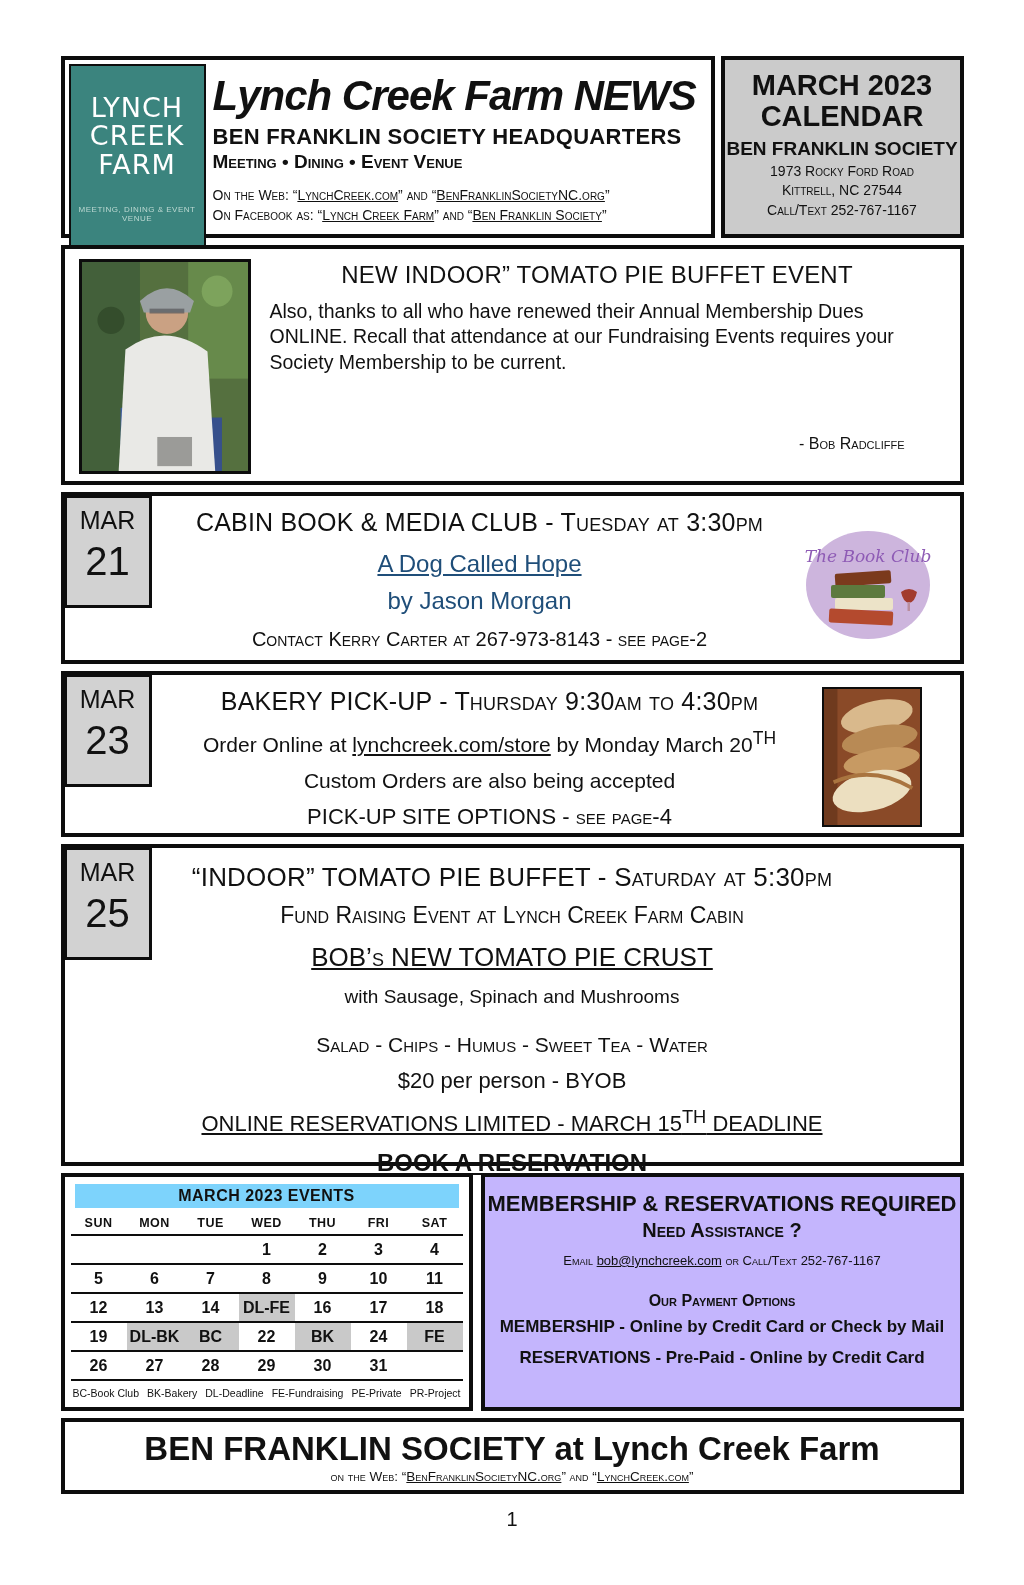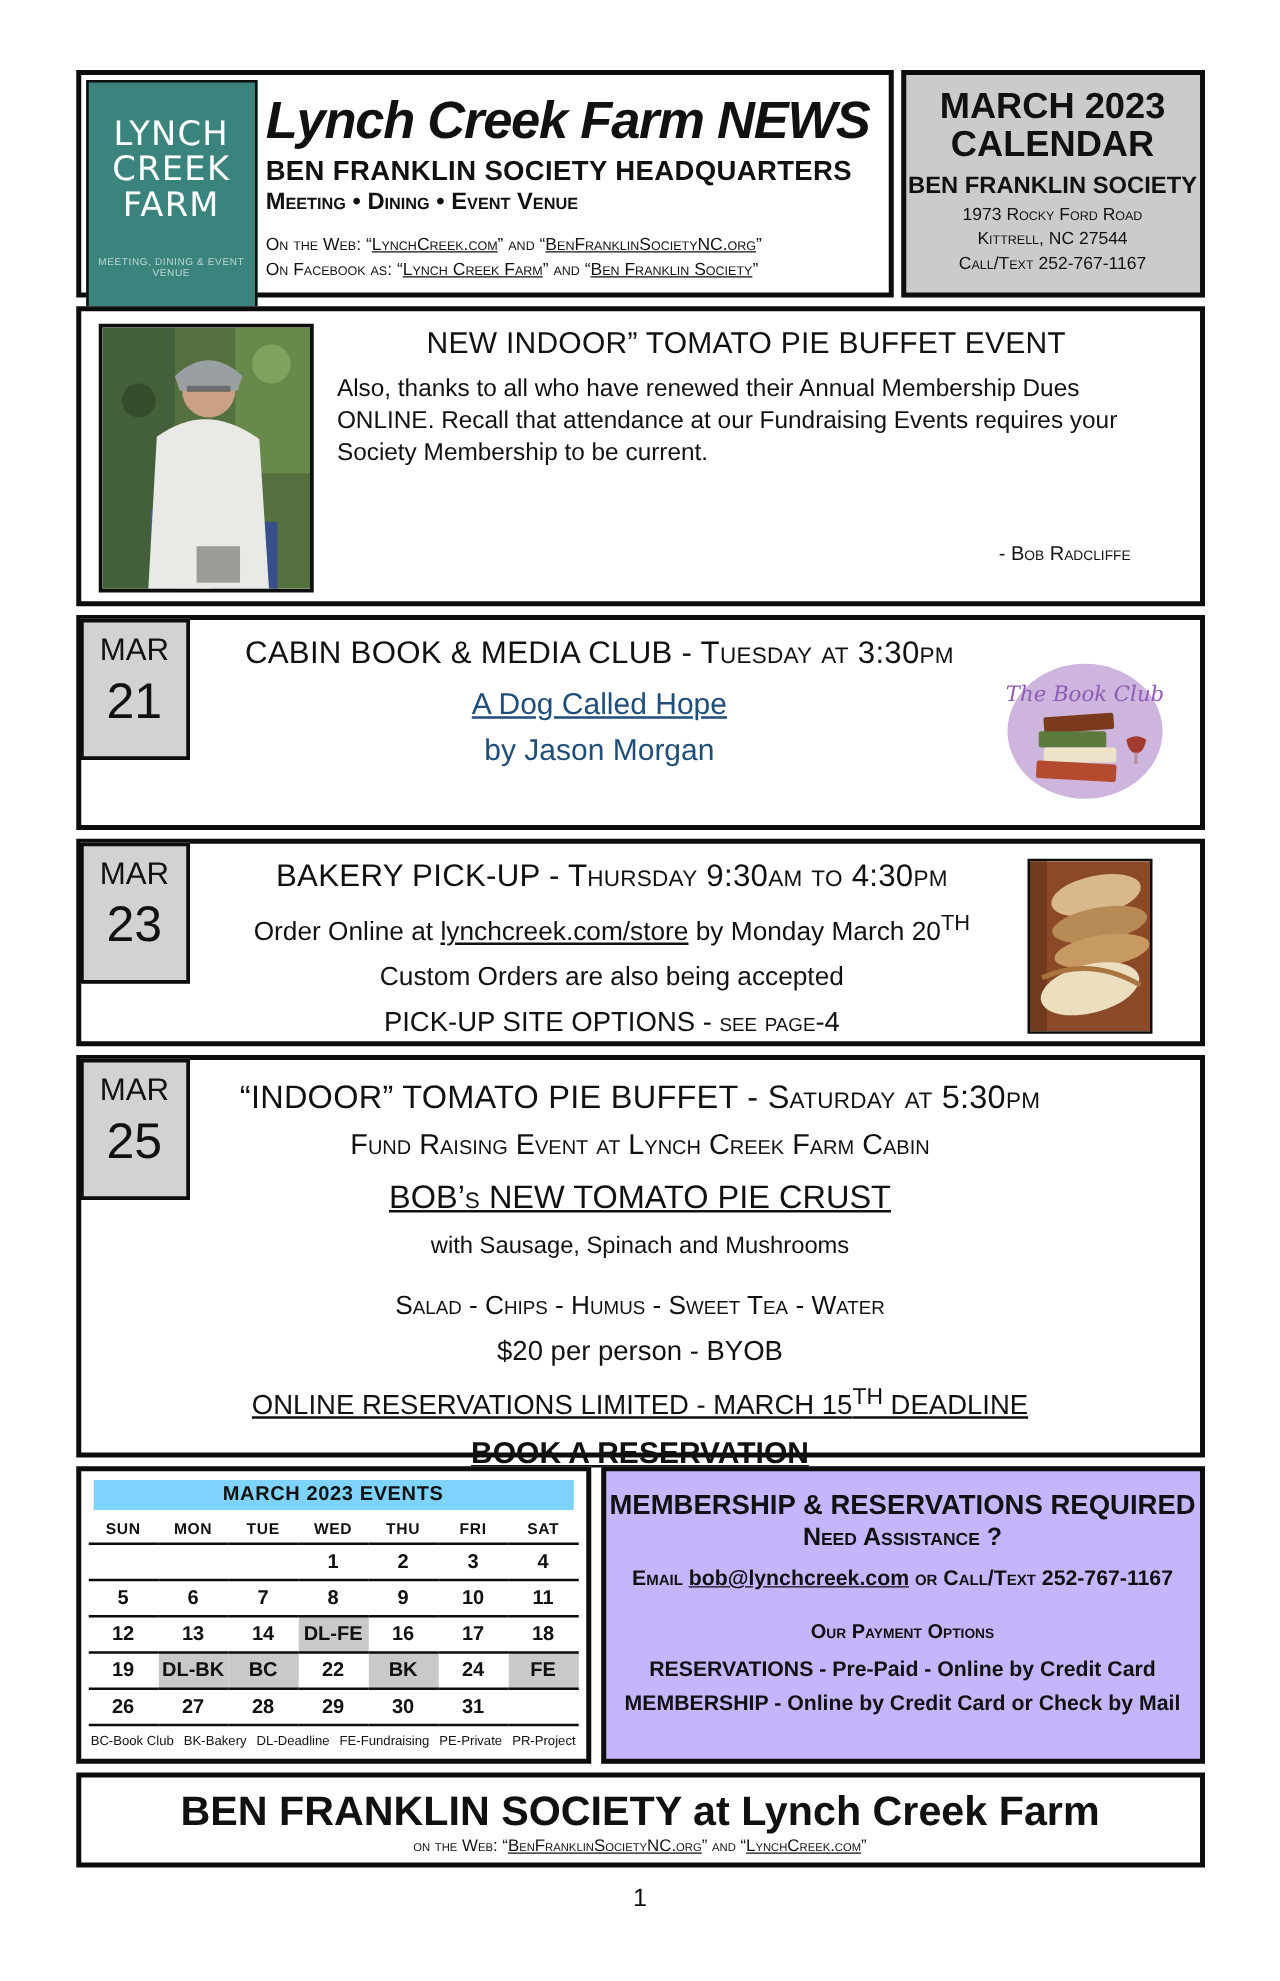--- a/index.html
+++ b/index.html
@@ -86,21 +86,21 @@
   .cal-title { background:#7dd3fc; margin:2px 4px 0 4px; text-align:center; font-size:16px; font-weight:700; padding:3px 0; letter-spacing:.5px; }
   table.cal { width:100%; border-collapse:collapse; table-layout:fixed; margin-top:2px; }
   table.cal th { font-size:12.5px; font-weight:700; padding:6px 0 4px 0; border-bottom:2px solid #0d0d0d; letter-spacing:.5px; }
   table.cal td { font-size:16px; font-weight:700; text-align:center; height:29px; border-bottom:2.5px solid #0d0d0d; }
   table.cal td.ev { background:#c9c9c9; }
   .legend { display:flex; justify-content:space-between; padding:6px 2px 0 2px; font-size:10.5px; }
   .legend b { font-weight:400; }
   .mem-box { flex:1; background:#c4b5fd; text-align:center; padding-top:14px; }
   .mem-t1 { font-size:22px; font-weight:700; }
   .mem-t2 { font-size:20px; font-weight:700; margin-top:2px; }
-  .mem-email { font-size:17px; font-weight:700; margin-top:11px; }
+  .mem-email { font-size:13px; font-weight:400; margin-top:11px; }
   .mem-email .no-sc { font-variant:normal; }
   .mem-pay { font-size:16px; font-weight:700; margin-top:24px; }
   .mem-line { font-size:17px; font-weight:700; margin-top:11px; }
   .mem-line2 { margin-top:7px; }
 
   
   .footer { height:76px; text-align:center; padding-top:8px; }
   .footer-title { font-size:33px; font-weight:700; }
   .footer-web { font-size:13.5px; margin-top:1px; }
   .pageno { text-align:center; font-size:20px; margin-top:14px; }
@@ -171,20 +171,21 @@
 
   <div class="box evt m21">
     <div class="badge">
       <div class="badge-month">MAR</div>
       <div class="badge-day">21</div>
     </div>
     <div class="m21-content">
       <div class="evt-title sc">CABIN BOOK &amp; MEDIA CLUB - Tuesday at 3:30pm</div>
       <a class="book-link">A Dog Called Hope</a>
       <div class="book-author">by Jason Morgan</div>
+      <div class="m21-contact sc">Contact Kerry Carter at 267-973-8143 - see page-2</div>
     </div>
     <div class="bookclub">
       <svg viewBox="0 0 127 110" width="127" height="110">
         <ellipse cx="63" cy="55" rx="62" ry="54" fill="#cdb5dd"></ellipse>
         <rect x="30" y="42" width="56" height="13" rx="2" fill="#7b3a1d" transform="rotate(-4 58 48)"></rect>
         <rect x="26" y="55" width="54" height="13" rx="2" fill="#5d7a3e"></rect>
         <rect x="30" y="68" width="58" height="12" rx="2" fill="#ece3c8"></rect>
         <rect x="24" y="80" width="64" height="14" rx="2" fill="#b44a2e" transform="rotate(3 56 87)"></rect>
         <path d="M96 62 q8 -6 16 0 q-2 10 -8 11 q-6 -1 -8 -11 Z" fill="#a23b2e"></path>
         <rect x="102.5" y="72" width="2.5" height="9" fill="#b98d9d"></rect>
@@ -315,22 +316,22 @@
       </div>
     </div>
 
     <div class="box mem-box">
       <div class="mem-t1">MEMBERSHIP &amp; RESERVATIONS REQUIRED</div>
       <div class="mem-t2 sc">Need Assistance ?</div>
       <div class="mem-email sc">
         <span>Email </span><a class="ul no-sc">bob@lynchcreek.com</a><span> or Call/Text 252-767-1167</span>
       </div>
       <div class="mem-pay sc">Our Payment Options</div>
+      <div class="mem-line mem-line2">MEMBERSHIP - Online by Credit Card or Check by Mail</div>
       <div class="mem-line">RESERVATIONS - Pre-Paid - Online by Credit Card</div>
-      <div class="mem-line mem-line2">MEMBERSHIP - Online by Credit Card or Check by Mail</div>
     </div>
   </div>
 
   <div class="gap"></div>
 
   <div class="box footer">
     <div class="footer-title">
       <span>BEN FRANKLIN SOCIETY</span><span> at Lynch Creek Farm</span>
     </div>
     <div class="footer-web sc">

